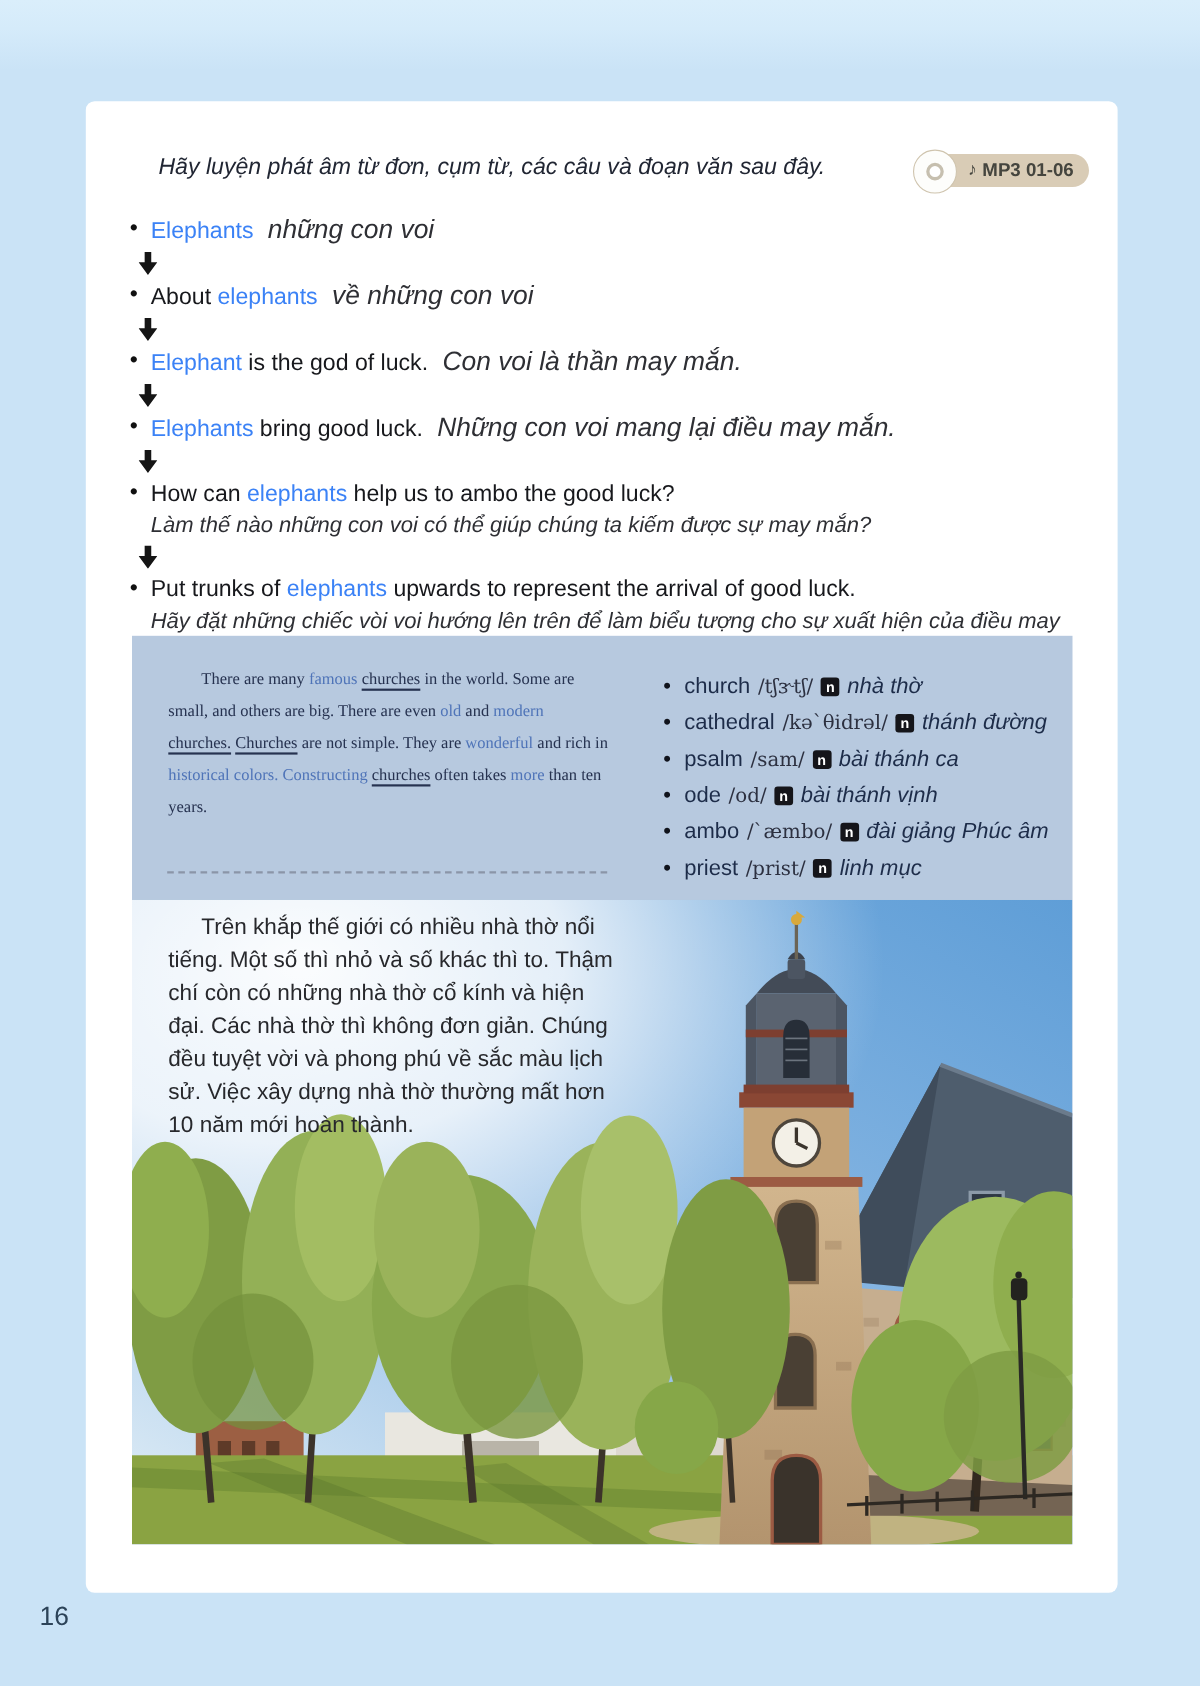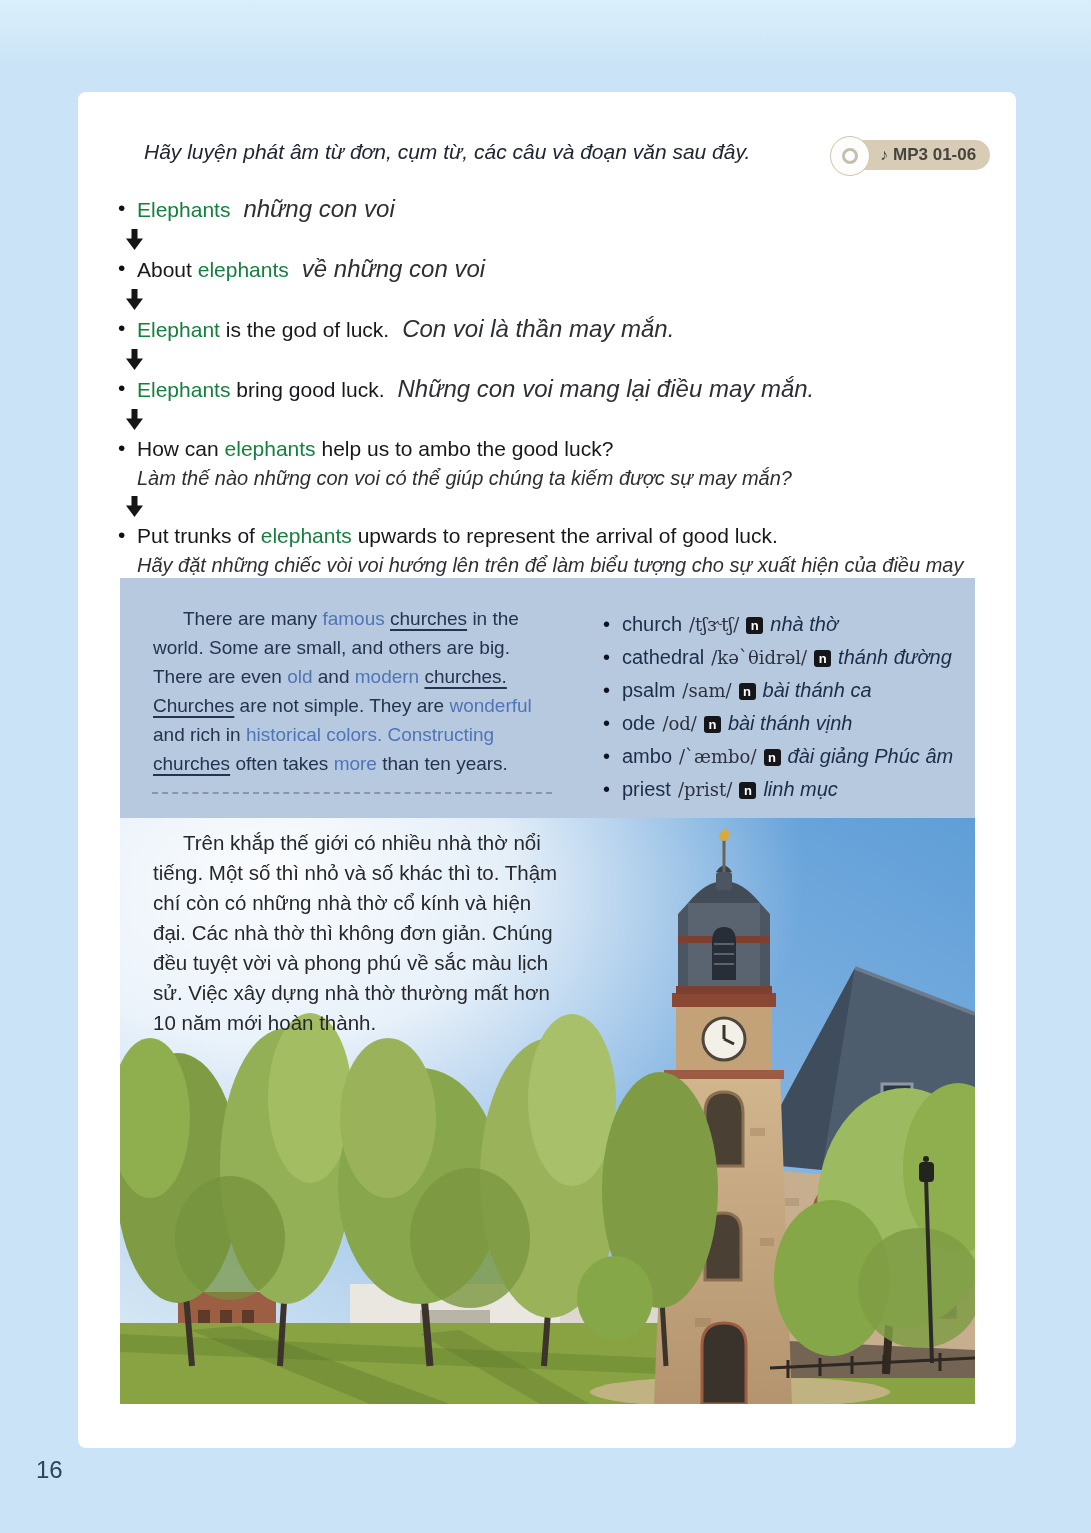--- a/index.html
+++ b/index.html
@@ -16,30 +16,30 @@
        padding:0 14px 0 44px;display:flex;align-items:center;gap:5px;color:#45453e;font-size:17px;font-weight:bold;}
   .mp3 .cd{position:absolute;left:-6px;top:-4px;width:38px;height:38px;background:#fdfdfb;border-radius:50%;
        border:1px solid #cfc4ae;display:flex;align-items:center;justify-content:center;}
   .mp3 .cd::after{content:"";width:10px;height:10px;border-radius:50%;border:3px solid #c6bfaf;background:#fff;}
   .mp3 .note{font-size:16px;font-weight:normal;}
 
   
   .practice{position:absolute;left:36px;top:102px;width:872px;}
   .p-item{position:relative;padding-left:23px;font-size:21px;line-height:30px;color:#17181c;font-weight:500;}
   .p-item::before{content:"\2022";position:absolute;left:4px;top:-1px;color:#101010;}
-  .w-blue{color:#15803d;}
+  .w-blue{color:#3b82f6;}
   .w-ul{text-decoration:underline;text-underline-offset:4px;text-decoration-thickness:1.5px;}
   .vi-inline{font-style:italic;font-weight:normal;font-size:24px;color:#2e2f34;margin-left:13px;}
   .vi-block{font-style:italic;font-weight:normal;font-size:20px;line-height:28px;color:#2e2f34;}
   .arrow{height:21px;margin:4px 0 4px 12px;}
 
   
   .panel{position:absolute;left:42px;top:486px;width:855px;height:826px;background:#b7c9df;}
-  .en-para{position:absolute;left:33px;top:26px;width:402px;font-size:19px;line-height:29px;
-           color:#263250;text-indent:30px;font-weight:500;}
+  .en-para{position:absolute;left:33px;top:26px;width:402px;font-size:15px;line-height:29px;
+           color:#263250;text-indent:30px;font-weight:500;font-family:Liberation Serif, serif;}
   .en-para .w-blue{color:#4f74b8;}
   .divider{position:absolute;left:32px;top:214px;width:400px;border-top:2px dashed #8b95a8;}
   .vocab{position:absolute;left:480px;top:30px;width:372px;margin:0;padding:0;list-style:none;}
   .v-item{position:relative;padding-left:22px;font-size:20px;line-height:32px;color:#1d2c49;white-space:nowrap;}
   .v-item::before{content:"\2022";position:absolute;left:3px;color:#10131c;}
   .v-word{font-weight:500;text-align:right;}
   .v-ipa{font-family:"DejaVu Serif","DejaVu Sans",serif;font-size:18px;margin:0 7px 0 7px;color:#2c3040;}
   .v-badge{display:inline-block;width:17px;height:17px;background:#15151a;color:#fff;font-size:13px;font-weight:bold;
            text-align:center;line-height:17px;border-radius:3px;vertical-align:1px;margin-right:7px;}
   .v-meaning{font-style:italic;}

